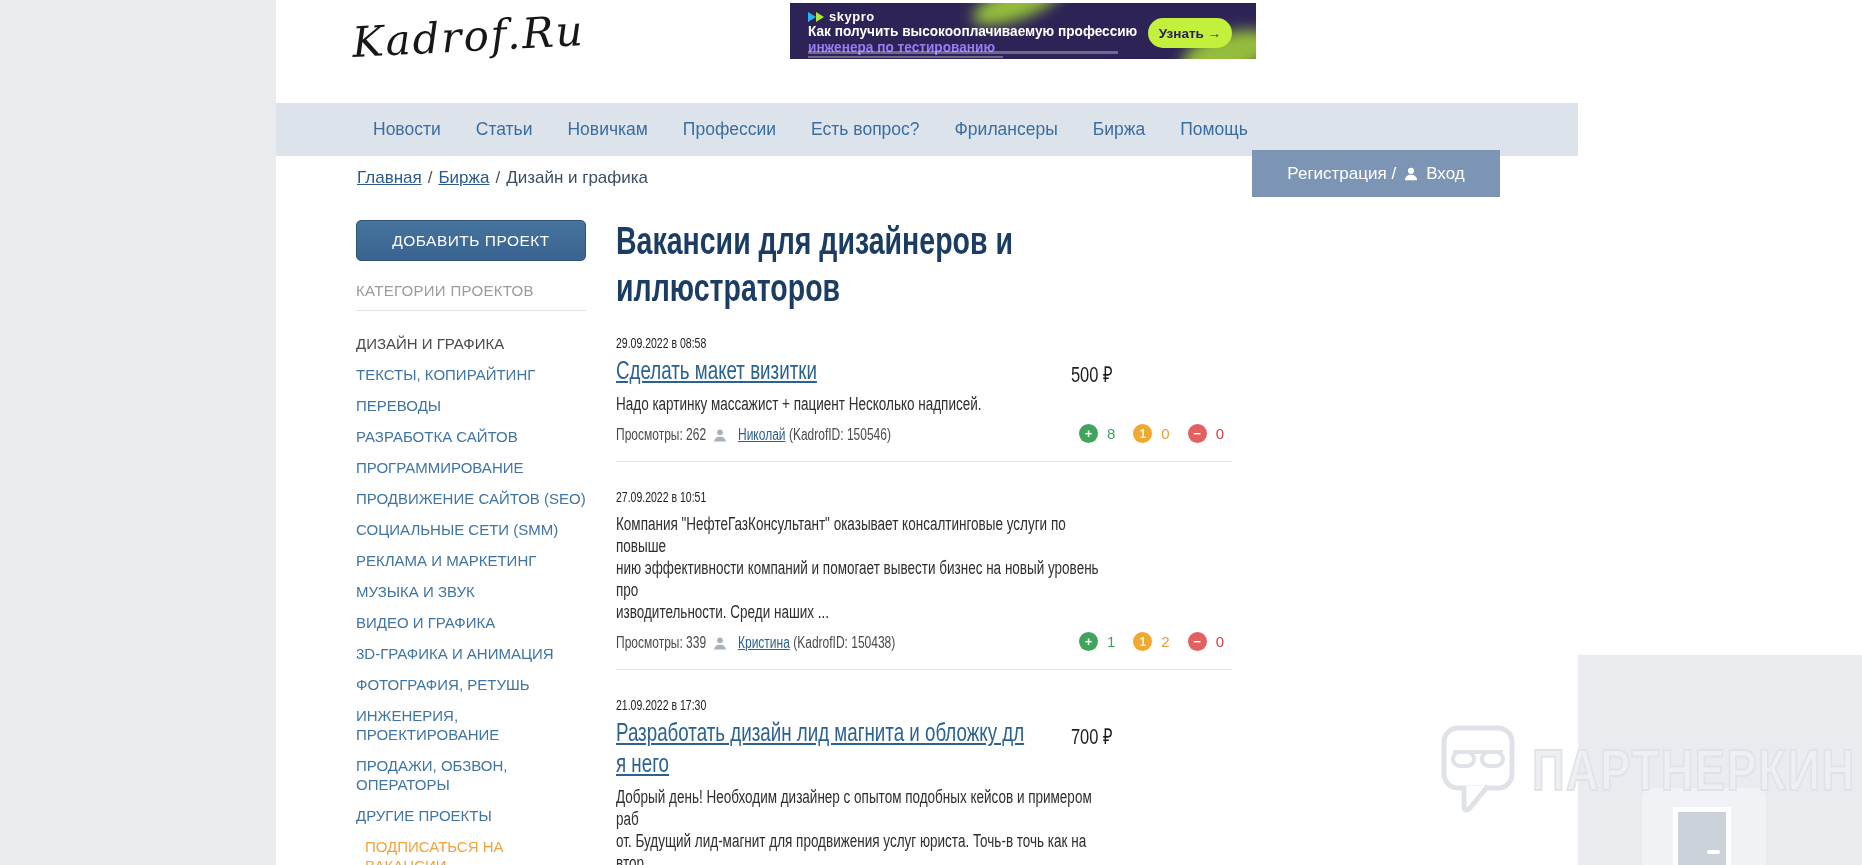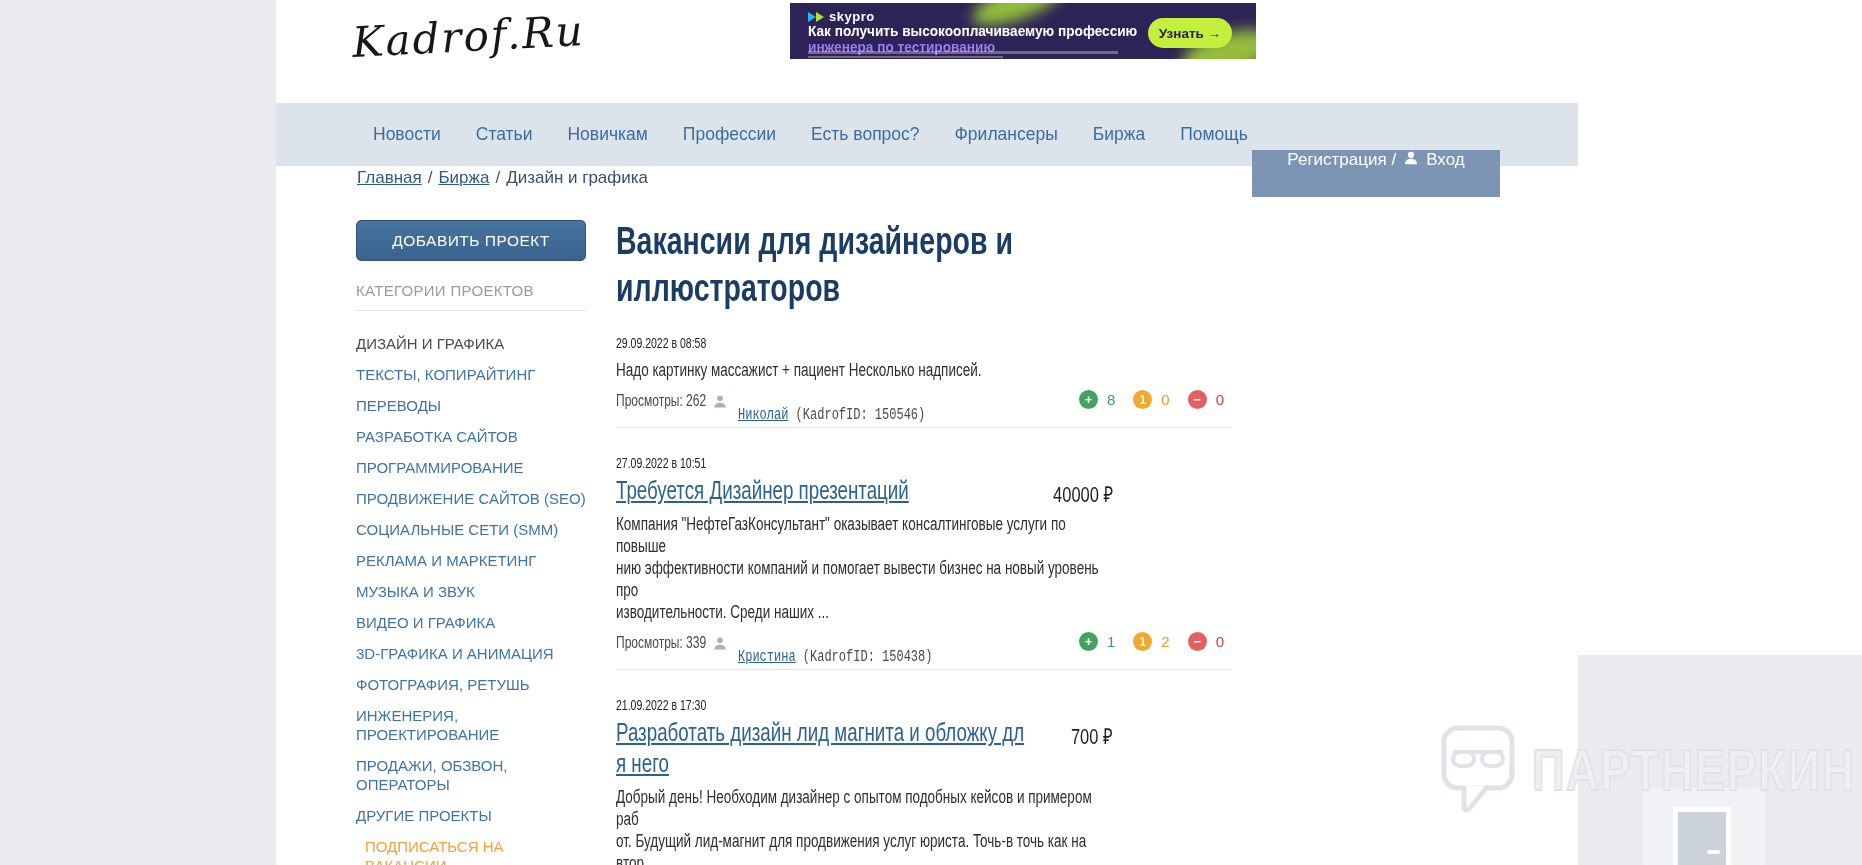--- a/index.html
+++ b/index.html
@@ -34,27 +34,27 @@
               transform:scaleX(.88); transform-origin:0 0; white-space:nowrap; }
   .bn-line2 { position:absolute; left:18px; top:35px; color:#9d79f3; font-weight:bold; font-size:15.5px;
               transform:scaleX(.88); transform-origin:0 0; white-space:nowrap; }
   .fineprint { position:absolute; left:18px; height:2.5px; background:rgba(255,255,255,.32); }
   .fp1 { top:48px; width:310px; } .fp2 { top:52.5px; width:195px; }
   .bn-cta { position:absolute; left:358px; top:15px; width:84px; height:30px; border-radius:16px;
             background:#c3ef3d; color:#2a2153; font-weight:bold; font-size:13.5px;
             display:flex; align-items:center; justify-content:center; cursor:pointer; }
 
   
-  .navbar { position:absolute; left:0; top:103px; width:1302px; height:63px; background:#dce3ea;
+  .navbar { position:absolute; left:0; top:103px; width:1302px; height:53px; background:#dce3ea;
             display:flex; align-items:center; gap:35px; padding-left:97px; }
   .nav-item { color:#3b6ea0; font-size:17.5px; cursor:pointer; white-space:nowrap; }
 
   
   .auth-btn { position:absolute; left:976px; top:150px; width:248px; height:47px; background:#7d95b5;
-              color:#fff; font-size:17px; display:flex; align-items:flex-start; justify-content:center;
+              color:#fff; font-size:17px; display:flex; align-items:center; justify-content:center;
               gap:7px; cursor:pointer; }
 
   
   .breadcrumb { position:absolute; left:81px; top:168px; font-size:17px; color:#555; }
   .bc-link { color:#2b5a8c; text-decoration:underline; cursor:pointer; }
   .bc-sep { margin:0 6px; color:#555; }
   .bc-current { color:#3a4f63; }
 
   
   .sidebar { position:absolute; left:80px; top:220px; width:230px; }
@@ -76,21 +76,21 @@
   .jobs { margin-top:22px; }
   .job-date { font-size:14px; line-height:18px; color:#222; margin-bottom:3px; }
   .title-row { position:relative; min-height:31px; }
   .job-title { font-size:25px; line-height:31px; color:#2b6290; text-decoration:underline; cursor:pointer; }
   .job-price { position:absolute; right:119px; top:3px; font-size:22px; color:#1d1d1d;
                white-space:nowrap; transform:scaleX(.75); transform-origin:100% 0; }
   .job-desc { margin-top:7px; font-size:18px; line-height:22px; color:#2e2e2e; width:660px; }
   .job-meta { position:relative; margin-top:9px; height:22px; font-size:16px; color:#4a4a4a; }
   .meta-views { position:absolute; left:0; top:2px; }
   .meta-person { position:absolute; left:97px; top:4px; }
-  .meta-author { position:absolute; left:122px; top:16px;font-family:Liberation Mono, monospace; }
+  .meta-author { position:absolute; left:122px; top:2px; }
   .author-link { color:#2b6290; text-decoration:underline; cursor:pointer; }
   .author-id { color:#4a4a4a; }
   .rates { position:absolute; right:8px; top:0; display:flex; align-items:center; }
   .rate-ic { width:19px; height:19px; border-radius:50%; color:#fff; font-weight:bold; font-size:13px;
              display:flex; align-items:center; justify-content:center; line-height:1; }
   .rate-ic.pos { background:#42a35d; }
   .rate-ic.neu { background:#f0a830; color:#fff8e0; font-size:12px; }
   .rate-ic.neg { background:#e36060; }
   .rate-n { margin-left:9px; font-size:15px; }
   .rate-n.pos { color:#3f9e5f; }
@@ -188,20 +188,24 @@
     </div>
 
     <div class="main">
       <h1 class="page-title"><span class="cnd">Вакансии для дизайнеров и
 иллюстраторов</span></h1>
 
       <div class="jobs">
 
         <div class="job">
           <div class="job-date"><span class="cnd">29.09.2022 в 08:58</span></div>
+          <div class="title-row">
+            <span class="job-title cnd">Сделать макет визитки</span>
+            <span class="job-price">500 ₽</span>
+          </div>
           <div class="job-desc"><span class="cnd">Надо картинку массажист + пациент Несколько надписей.</span></div>
           <div class="job-meta">
             <span class="meta-views"><span class="cnd">Просмотры: 262</span></span>
             <svg class="meta-person" width="14" height="15" viewBox="0 0 14 15">
               <circle cx="7" cy="4.3" r="2.9" fill="#a9b2ba"></circle>
               <path d="M1.2 13.6c0-3.1 2.5-4.9 5.8-4.9s5.8 1.8 5.8 4.9z" fill="#a9b2ba"></path>
             </svg>
             <span class="meta-author"><span class="cnd"><span class="author-link">Николай</span> <span class="author-id">(KadrofID: 150546)</span></span></span>
             <span class="rates">
               <span class="rate-ic pos">+</span>
@@ -210,24 +214,20 @@
                 <span class="rate-n neu">0</span>
                 <span class="rate-ic neg">−</span>
                 <span class="rate-n neg">0</span>
             </span>
           </div>
           <div class="job-divider"></div>
         </div>
 
         <div class="job">
           <div class="job-date"><span class="cnd">27.09.2022 в 10:51</span></div>
-          <div class="title-row">
-            <span class="job-title cnd">Требуется Дизайнер презентаций</span>
-            <span class="job-price">40000 ₽</span>
-          </div>
           <div class="job-desc"><span class="cnd">Компания "НефтеГазКонсультант" оказывает консалтинговые услуги по повыше
 нию эффективности компаний и помогает вывести бизнес на новый уровень про
 изводительности. Среди наших ...</span></div>
           <div class="job-meta">
             <span class="meta-views"><span class="cnd">Просмотры: 339</span></span>
             <svg class="meta-person" width="14" height="15" viewBox="0 0 14 15">
               <circle cx="7" cy="4.3" r="2.9" fill="#a9b2ba"></circle>
               <path d="M1.2 13.6c0-3.1 2.5-4.9 5.8-4.9s5.8 1.8 5.8 4.9z" fill="#a9b2ba"></path>
             </svg>
             <span class="meta-author"><span class="cnd"><span class="author-link">Кристина</span> <span class="author-id">(KadrofID: 150438)</span></span></span>

